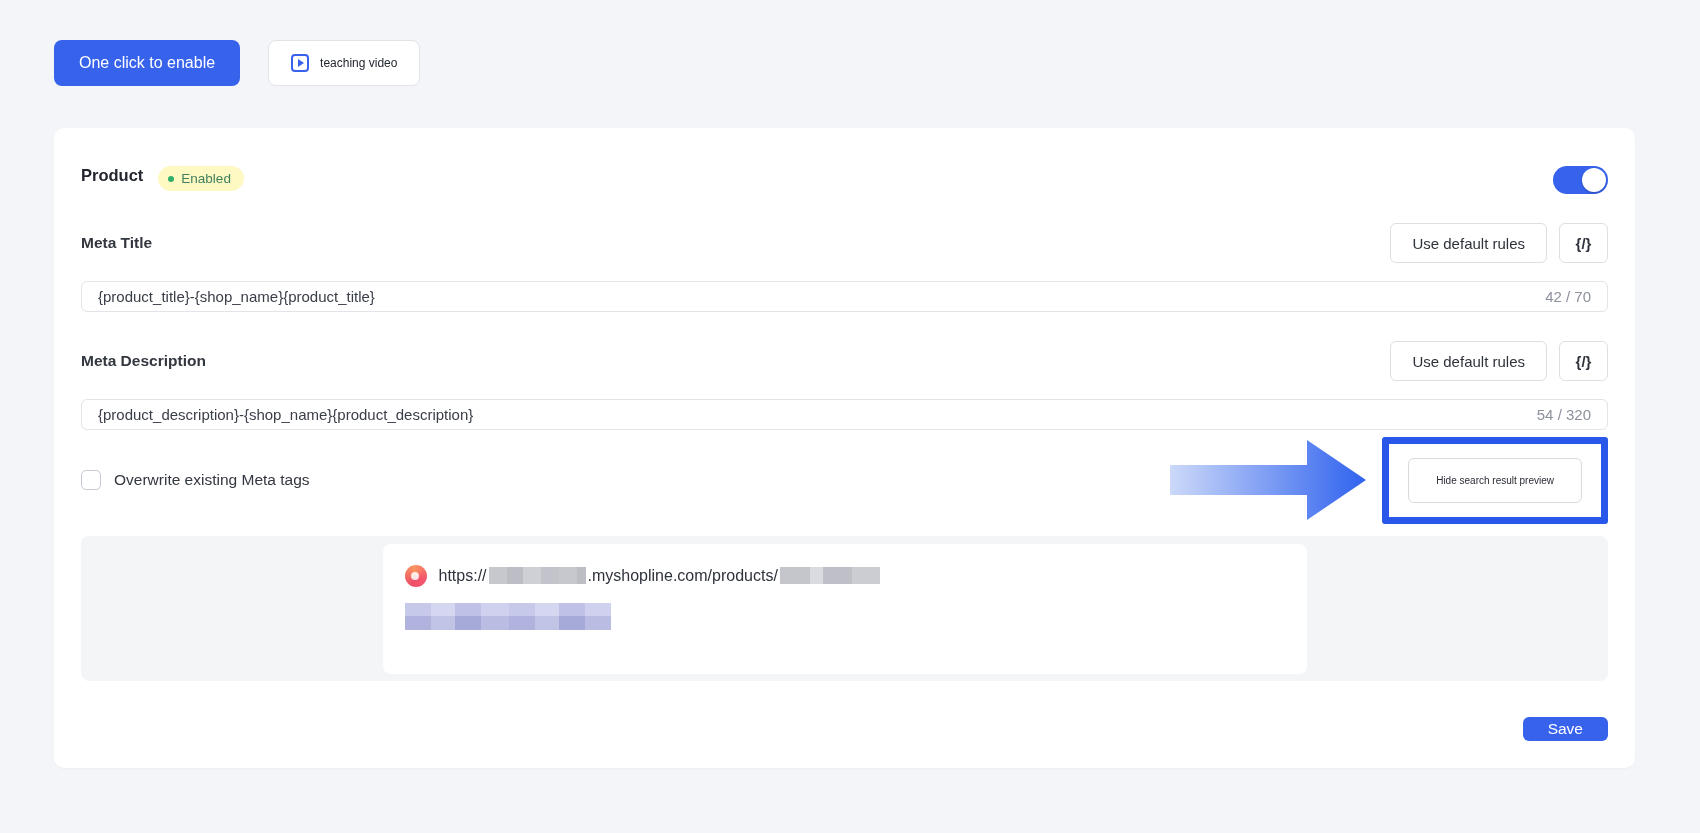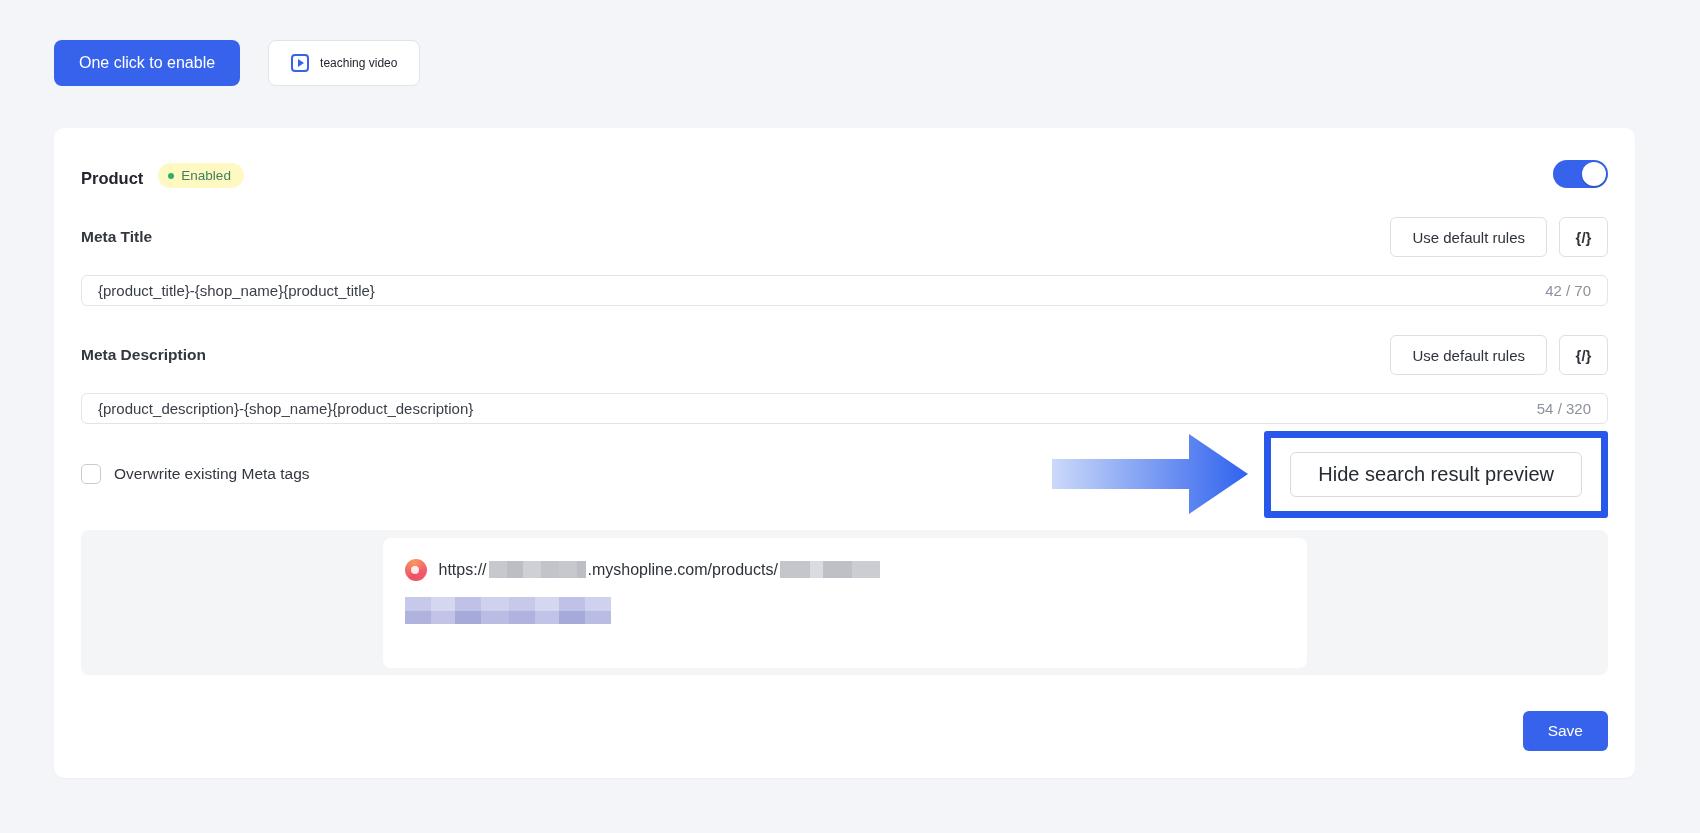--- a/index.html
+++ b/index.html
@@ -31,21 +31,21 @@
   }
   .play-icon::after {
     content: ""; display: block; margin-left: 1px;
     border-left: 6px solid #3662ec; border-top: 4px solid transparent; border-bottom: 4px solid transparent;
   }
   
   .card {
     margin: 42px 65px 0 54px; background: #ffffff; border-radius: 10px;
     padding: 27px; box-shadow: 0 1px 2px rgba(20,24,40,.03);
   }
-  .product-row { display: flex; align-items: flex-end; margin-top: 5px; }
+  .product-row { display: flex; align-items: flex-start; margin-top: 11px; }
   .product-name { font-size: 16.5px; font-weight: 700; color: #23262e; }
   .status-badge {
     margin-left: 15px; display: inline-flex; align-items: center; gap: 7px;
     background: #fef9c3; border-radius: 14px; padding: 5px 13px 5px 10px;
     font-size: 13.5px; color: #41805d;
   }
   .badge-dot { width: 6px; height: 6px; border-radius: 50%; background: #2fae68; }
   .toggle { margin-left: auto; width: 55px; height: 28px; border-radius: 14px; background: #3662ec; position: relative; border: none; padding: 0; }
   .toggle-knob { position: absolute; top: 2px; right: 2px; width: 24px; height: 24px; border-radius: 50%; background: #fff; box-shadow: 0 1px 2px rgba(0,0,0,.25); }
 
@@ -68,21 +68,21 @@
   
   .options-row { display: flex; align-items: center; margin-top: 4px; min-height: 92px; }
   .checkbox-group { display: flex; align-items: center; gap: 13px; }
   .checkbox { width: 20px; height: 20px; border: 1.5px solid #c7cbd4; border-radius: 5px; background: #fff; flex: 0 0 auto; }
   .checkbox-label { font-size: 15.5px; color: #33373f; }
   .annotation-group { margin-left: auto; display: flex; align-items: center; }
   .arrow-icon { margin-right: 16px; display: block; }
   .highlight-box { border: 7px solid #2857e9; border-radius: 3px; padding: 14px 19px; background: #fff; }
   .btn-hide-preview {
     height: 45px; padding: 0 27px; border: 1px solid #d8dade; border-radius: 6px;
-    background: #fff; font-size: 20px; color: #272b33;
+    background: #fff; font-size: 10px; color: #272b33;
   }
 
   
   .preview-panel {
     margin-top: 10px; background: #f4f5f7; border-radius: 8px; height: 145px;
     display: flex; align-items: center; justify-content: center;
   }
   .preview-card { width: 924px; height: 130px; background: #fff; border-radius: 8px; padding: 21px 22px; }
   .url-row { display: flex; align-items: center; gap: 12px; }
   .favicon { width: 22px; height: 22px; border-radius: 50%; flex: 0 0 auto; position: relative;
@@ -95,21 +95,21 @@
     background: repeating-linear-gradient(90deg, #c7c8ce 0 18px, #bdbec5 18px 34px, #cfd0d5 34px 52px, #c3c4cb 52px 70px); }
   .redacted-b { width: 100px;
     background: linear-gradient(90deg, #c5c6cc 0 30%, #dadbe0 30% 43%, #bfc0c7 43% 72%, #cccdd2 72% 100%); }
   .redacted-title { margin-top: 16px; width: 206px; height: 27px;
     background-image:
       linear-gradient(180deg, rgba(255,255,255,.22) 0 50%, rgba(40,40,90,.05) 50% 100%),
       repeating-linear-gradient(90deg, #b6bae4 0 26px, #c9cced 26px 50px, #adb1df 50px 76px, #c2c5ea 76px 104px);
   }
 
   .save-row { display: flex; justify-content: flex-end; margin-top: 36px; }
-  .btn-save { height: 40px; padding: 0 25px; background: #3662ec; color: #fff; border: none; border-radius: 6px; font-size: 15.5px; }
+  .btn-save { height: 24px; padding: 0 25px; background: #3662ec; color: #fff; border: none; border-radius: 6px; font-size: 15.5px; }
 </style>
 </head>
 <body>
 
 <div class="header">
   <div class="header-actions">
     <button class="btn-primary">One click to enable</button>
     <button class="btn-video">
       <span class="play-icon"></span>
       <span>teaching video</span>

